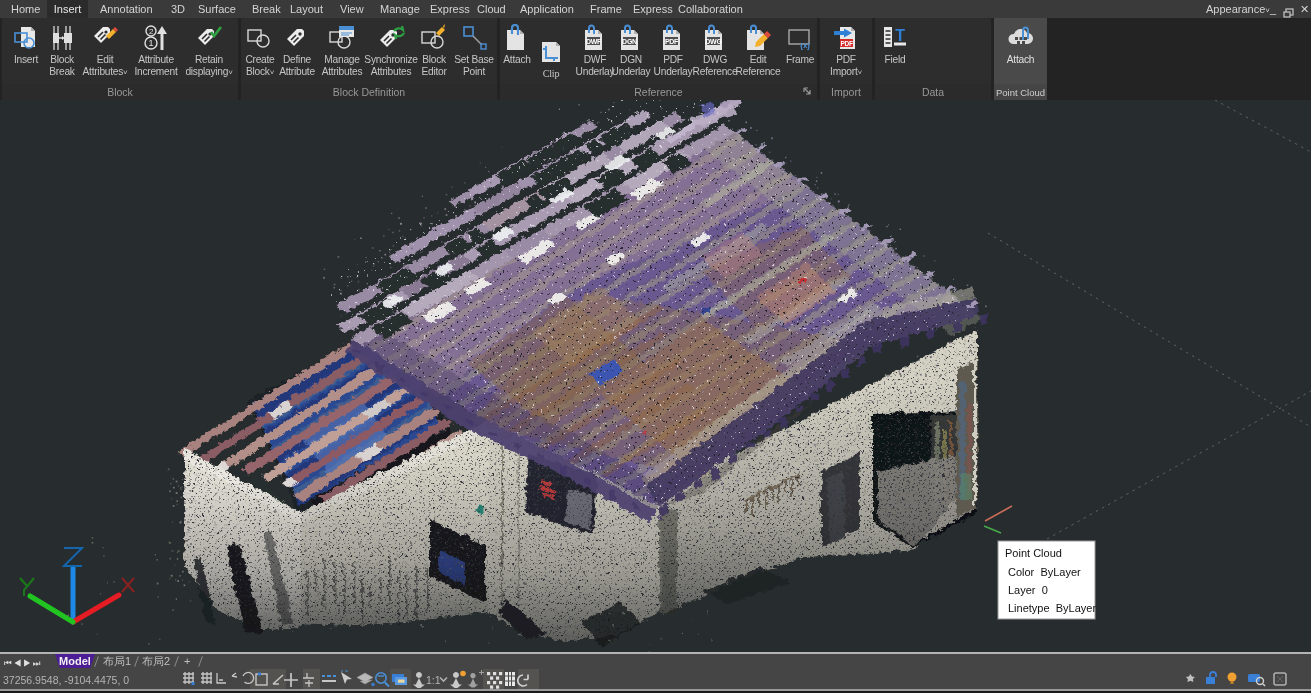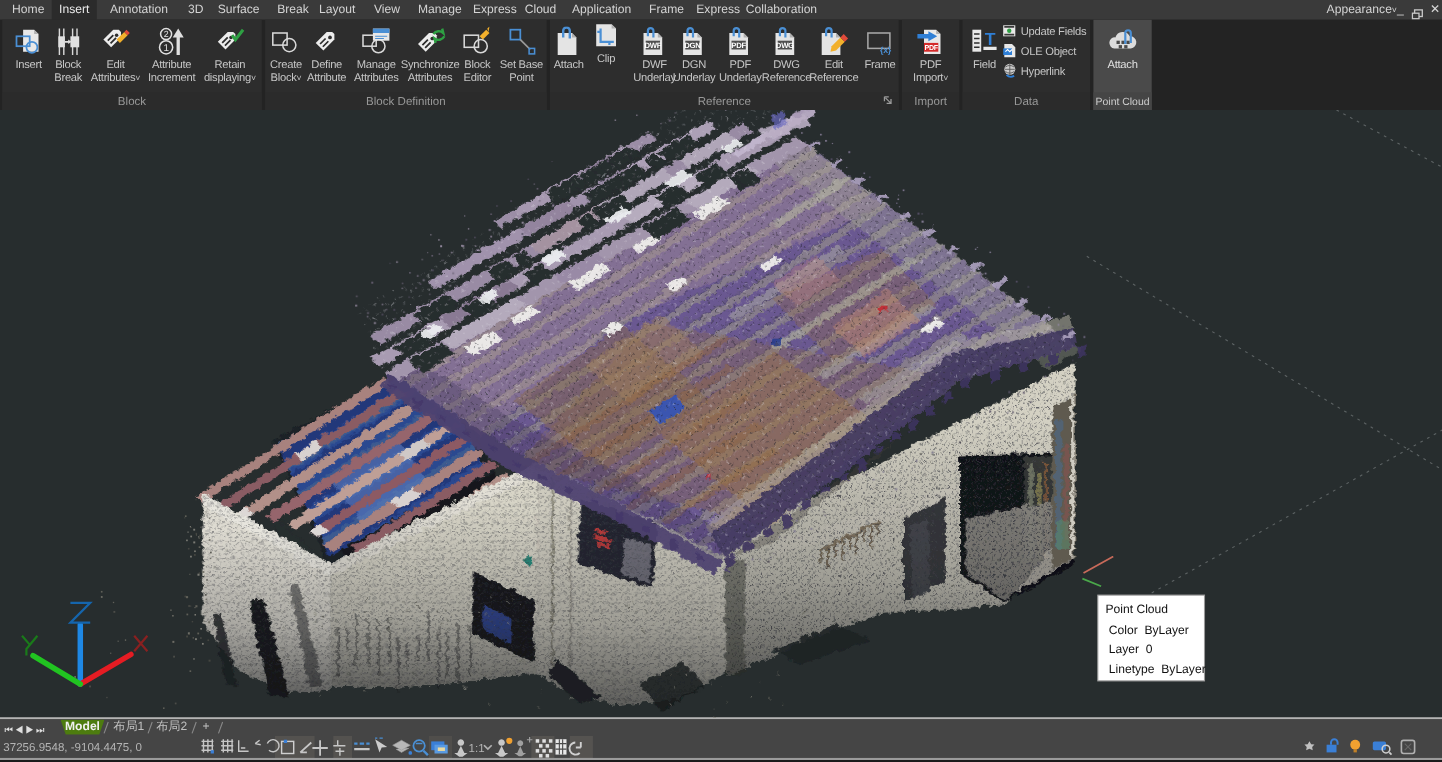--- a/index.html
+++ b/index.html
@@ -164,21 +164,21 @@
         <div class="gl">Reference</div>
       <svg class="abs" style="right:4px; bottom:3px;" width="10" height="10" viewBox="0 0 10 10">
         <path d="M1 1h4 M1 1v4 M2 2l5 5 M7 3v4h-4" stroke="#9a9a9a" stroke-width="1.2" fill="none"></path>
       </svg>
       <div class="it" style="left:-3px; top:6px; width:40px;">
         <svg width="28" height="28" viewBox="0 0 28 28">
           <path d="M4 6h13l4 4v16H4z" fill="#e4e4e4"></path>
             <path d="M17 6l4 4h-4z" fill="#b0b0b0"></path>
           <path d="M9 10V4a3 3 0 0 1 6 0v7" fill="none" stroke="#4a8fd4" stroke-width="2.2"></path>
         </svg>Attach</div>
-      <div class="it" style="left:36px; top:0; width:30px;">
+      <div class="it" style="left:36px; top:20px; width:30px;font-family:Liberation Serif, serif;">
         <svg width="28" height="28" viewBox="0 0 28 28">
           <path d="M5 4h14l4 4v16H5z" fill="#e4e4e4"></path>
             <path d="M19 4l4 4h-4z" fill="#b0b0b0"></path>
           <path d="M9 8v12h12" fill="none" stroke="#4a8fd4" stroke-width="2"></path>
           <path d="M6 11h3M17 20v3" stroke="#4a8fd4" stroke-width="2"></path>
         </svg>Clip</div>
       <div class="it" style="left:69px; top:6px; width:52px;">
         <svg width="28" height="28" viewBox="0 0 28 28">
           <path d="M4 6h13l4 4v16H4z" fill="#e4e4e4"></path>
             <path d="M17 6l4 4v0h-4z" fill="#b0b0b0"></path>
@@ -242,36 +242,20 @@
     <div class="group" style="left:875px; width:116px;">
       <div class="glbar"></div>
         <div class="gl">Data</div>
       <div class="it" style="left:0px; top:6px; width:40px;">
         <svg width="28" height="28" viewBox="0 0 28 28">
           <rect x="3" y="3" width="8" height="20" fill="#e8e8e8"></rect>
           <path d="M4.5 7h5M4.5 11h5M4.5 15h5M4.5 19h5" stroke="#2d2d2d" stroke-width="1.4"></path>
           <text x="19" y="17" font-size="16" font-weight="bold" fill="#2f7fd6" text-anchor="middle">T</text>
           <path d="M13 20h12" stroke="#e8e8e8" stroke-width="3"></path>
         </svg>Field</div>
-      <div class="it" style="left:36px; top:3px; width:80px; text-align:left; white-space:nowrap; line-height:18px;">
-        <svg width="14" height="14" viewBox="0 0 14 14" style="display:inline-block; vertical-align:-3px; margin:0 3px 0 0;">
-          <rect x="1" y="2" width="11" height="10" fill="#e8e8e8"></rect>
-          <path d="M2 3.5h9M2 10.5h9" stroke="#3a3a3a" stroke-width="1.6"></path>
-          <circle cx="6.5" cy="7" r="2" fill="#2ea043"></circle>
-        </svg>Update Fields<br>
-        <svg width="14" height="14" viewBox="0 0 14 14" style="display:inline-block; vertical-align:-3px; margin:0 3px 0 0;">
-          <path d="M2 1h7l3 3v9H2z" fill="#e8e8e8"></path>
-          <rect x="1" y="5" width="8" height="6" fill="#2f7fd6"></rect>
-            <path d="M3 8l2-2 2 2 2-2" stroke="#fff" fill="none"></path>
-        </svg>OLE Object<br>
-        <svg width="14" height="14" viewBox="0 0 14 14" style="display:inline-block; vertical-align:-3px; margin:0 3px 0 0;">
-          <circle cx="7" cy="6" r="5" fill="#cccccc"></circle>
-            <path d="M3 4q4-3 8 0M3 8q4 3 8 0M7 1v10M2.5 6h9" stroke="#555" stroke-width=".8" fill="none"></path>
-          <path d="M4 11q3 3 7 1" stroke="#2f7fd6" stroke-width="1.6" fill="none"></path>
-        </svg>Hyperlink</div>
     </div>
 
     <div class="group" style="left:994px; width:53px; background:#4a4a4a;">
       <div class="glbar" style="background:#454545;"></div>
         <div class="gl" style="color:#cfcfcf; font-size:9.5px;">Point Cloud</div>
       <div class="it" style="left:0px; top:6px; width:53px; color:#e0e0e0;">
         <svg width="30" height="28" viewBox="0 0 30 28">
           <path d="M7 20a5 5 0 0 1 1-10 7 7 0 0 1 13-1 5 5 0 0 1 1 11z" fill="#dcdcdc"></path>
           <rect x="9" y="13" width="3" height="3" fill="#4a4a4a"></rect>
             <rect x="13.5" y="13" width="3" height="3" fill="#4a4a4a"></rect>
@@ -1047,21 +1031,21 @@
 <text x="1005" y="557" font-family="Liberation Sans, sans-serif" font-size="11" fill="#111">Point Cloud</text>
 <text x="1008" y="576" font-family="Liberation Sans, sans-serif" font-size="11" fill="#111">Color&nbsp; ByLayer</text>
 <text x="1008" y="594" font-family="Liberation Sans, sans-serif" font-size="11" fill="#111">Layer&nbsp; 0</text>
 <text x="1008" y="612" font-family="Liberation Sans, sans-serif" font-size="11" fill="#111">Linetype&nbsp; ByLayer</text>
         </g>
 </svg></div>
 
   <div class="abs" id="sep1"></div>
   <div class="abs" id="bottombar">
     <span class="tabnav" style="letter-spacing:2px; font-size:8.5px; top:4px;">⏮◀▶⏭</span>
-    <div class="tab" style="left:55px; width:40px; background:#4d7c0f; color:#f0f0f0; font-weight:bold; text-align:center; clip-path:polygon(0 0, 100% 0, 88% 100%, 12% 100%);">Model</div>
+    <div class="tab" style="left:55px; width:40px; background:#4c1d95; color:#f0f0f0; font-weight:bold; text-align:center; clip-path:polygon(0 0, 100% 0, 88% 100%, 12% 100%);">Model</div>
     <div style="position:absolute; left:96px; top:2px; width:1px; height:11px; background:#8a8a8a; transform:rotate(20deg);"></div>
       <div class="tab" style="left:103px; width:32px;">布局1</div>
       <div style="position:absolute; left:136px; top:2px; width:1px; height:11px; background:#8a8a8a; transform:rotate(20deg);"></div>
     <div class="tab" style="left:142px; width:32px;">布局2</div>
       <div style="position:absolute; left:176px; top:2px; width:1px; height:11px; background:#8a8a8a; transform:rotate(20deg);"></div>
     <div class="tab" style="left:184px; width:12px;">+</div>
       <div style="position:absolute; left:200px; top:2px; width:1px; height:11px; background:#8a8a8a; transform:rotate(20deg);"></div>
     <div id="coords">37256.9548, -9104.4475, 0</div>
     <div id="sticons">
       <svg width="380" height="22" viewBox="0 0 380 22">

